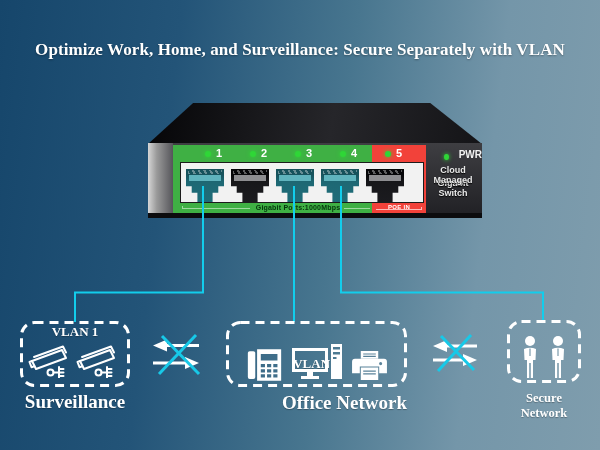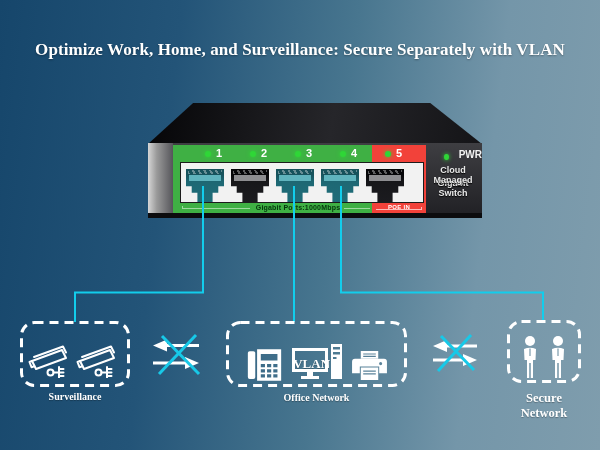--- a/index.html
+++ b/index.html
@@ -68,21 +68,21 @@
   #switch-base{left:148px;top:213px;width:334px;height:5px;background:#0c0c0e;}
   
   #overlay{left:0;top:0;width:600px;height:450px;pointer-events:none;}
   
   .vlan-label{
     text-align:center;color:#fff;font-family:"Liberation Serif",serif;
     font-weight:700;font-size:13px;text-shadow:0 1px 1px rgba(0,0,0,.3);
   }
   .caption{
     text-align:center;color:#fff;font-family:"Liberation Serif",serif;
-    font-weight:700;font-size:10px;text-shadow:0 1px 1px rgba(0,0,0,.3);
+    font-weight:700;font-size:19px;text-shadow:0 1px 1px rgba(0,0,0,.3);
   }
   .icon-row{display:flex;align-items:flex-end;justify-content:center;}
 </style>
 </head>
 <body>
 
 <div id="canvas">
 
   <div id="headline" class="abs">Optimize Work, Home, and Surveillance: Secure Separately with VLAN</div>
 
@@ -174,20 +174,21 @@
       <polygon points="463,354 477,360 463,366" fill="#fff"></polygon>
       <line x1="441" y1="336" x2="474" y2="370" stroke="#17c9e8" stroke-width="3"></line>
       <line x1="471" y1="335" x2="438" y2="371" stroke="#17c9e8" stroke-width="3"></line>
     </g>
 
     <rect x="21.5" y="322.5" width="107" height="63" rx="13" fill="none" stroke="#fff" stroke-width="3" stroke-dasharray="9 6"></rect>
     <rect x="227.5" y="322.5" width="178" height="63" rx="13" fill="none" stroke="#fff" stroke-width="3" stroke-dasharray="9 6"></rect>
     <rect x="508.5" y="321.5" width="71" height="60" rx="13" fill="none" stroke="#fff" stroke-width="3" stroke-dasharray="9 6"></rect>
   </svg>
 
+  <div class="vlan-label abs" style="left:20px;top:324px;width:110px;">VLAN 1</div>
   <div class="icon-row abs" style="left:22px;top:342px;width:106px;gap:2px;">
     <svg width="46" height="36" viewBox="0 0 46 36">
       <g fill="none" stroke="#fff" stroke-width="2" stroke-linejoin="round" stroke-linecap="round">
         <path d="M4,19 L34,8 L38,16 L8,27 Z"></path>
         <path d="M6,15 L35,4.5 L38,10.5"></path>
         <path d="M4,19 l-2.5,1 2,5.2 2.8,-1"></path>
         <circle cx="22.5" cy="30.5" r="3"></circle>
         <path d="M25.5,30.5 h5"></path>
         <path d="M31,25 v11"></path>
         <path d="M31,27 h4.5 M31,30.5 h4.5 M31,34 h4.5"></path>
@@ -221,21 +222,21 @@
       <rect x="15" y="28" width="6" height="4" fill="#fff"></rect>
       <rect x="9" y="32" width="18" height="3" fill="#fff"></rect>
       <path fill="#fff" fill-rule="evenodd" d="M39,0 h11 v35 h-11 Z M41,3 h7 v2.5 h-7 Z M41,8 h7 v2.5 h-7 Z M41,13 h3.5 v2 h-3.5 Z"></path>
     </svg>
     <svg width="37" height="31" viewBox="0 0 38 32">
       <path fill="#fff" fill-rule="evenodd" d="M10,0 h18 v8 h-18 Z M12.5,2.5 h13 v1.2 h-13 Z M12.5,5 h13 v1.2 h-13 Z"></path>
       <path fill="#fff" fill-rule="evenodd" d="M1,11 a3,3 0 0 1 3,-3 h30 a3,3 0 0 1 3,3 v12 h-36 Z M9,16 h20 v7 h-20 Z M32.1,13 a1.6,1.6 0 1 1 -3.2,0 a1.6,1.6 0 1 1 3.2,0 Z"></path>
       <path fill="#fff" fill-rule="evenodd" d="M10,17 h18 v13 h-18 Z M12.5,20 h13 v1.3 h-13 Z M12.5,23 h13 v1.3 h-13 Z"></path>
     </svg>
   </div>
-  <div class="caption abs" style="left:226px;top:392px;width:181px;">Office Network</div>
+  <div class="caption abs" style="left:226px;top:392px;width:181px;text-align:right;">Office Network</div>
 
   <div class="icon-row abs" style="left:510px;top:336px;width:68px;gap:8px;">
     <svg width="20" height="43" viewBox="0 0 20 43">
       <circle cx="10" cy="5" r="5" fill="#fff"></circle>
       <path fill="#fff" fill-rule="evenodd" d="M4,13 Q10,10.5 16,13 L15.5,24 L13,24 L13,42 L10.8,42 L10.8,27 L9.2,27 L9.2,42 L7,42 L7,24 L4.5,24 Z M9.4,12.5 L10.6,12.5 L10.6,20 L9.4,20 Z"></path>
     </svg>
     <svg width="20" height="43" viewBox="0 0 20 43">
       <circle cx="10" cy="5" r="5" fill="#fff"></circle>
       <path fill="#fff" fill-rule="evenodd" d="M4,13 Q10,10.5 16,13 L15.5,24 L13,24 L13,42 L10.8,42 L10.8,27 L9.2,27 L9.2,42 L7,42 L7,24 L4.5,24 Z M9.4,12.5 L10.6,12.5 L10.6,20 L9.4,20 Z"></path>
     </svg>

